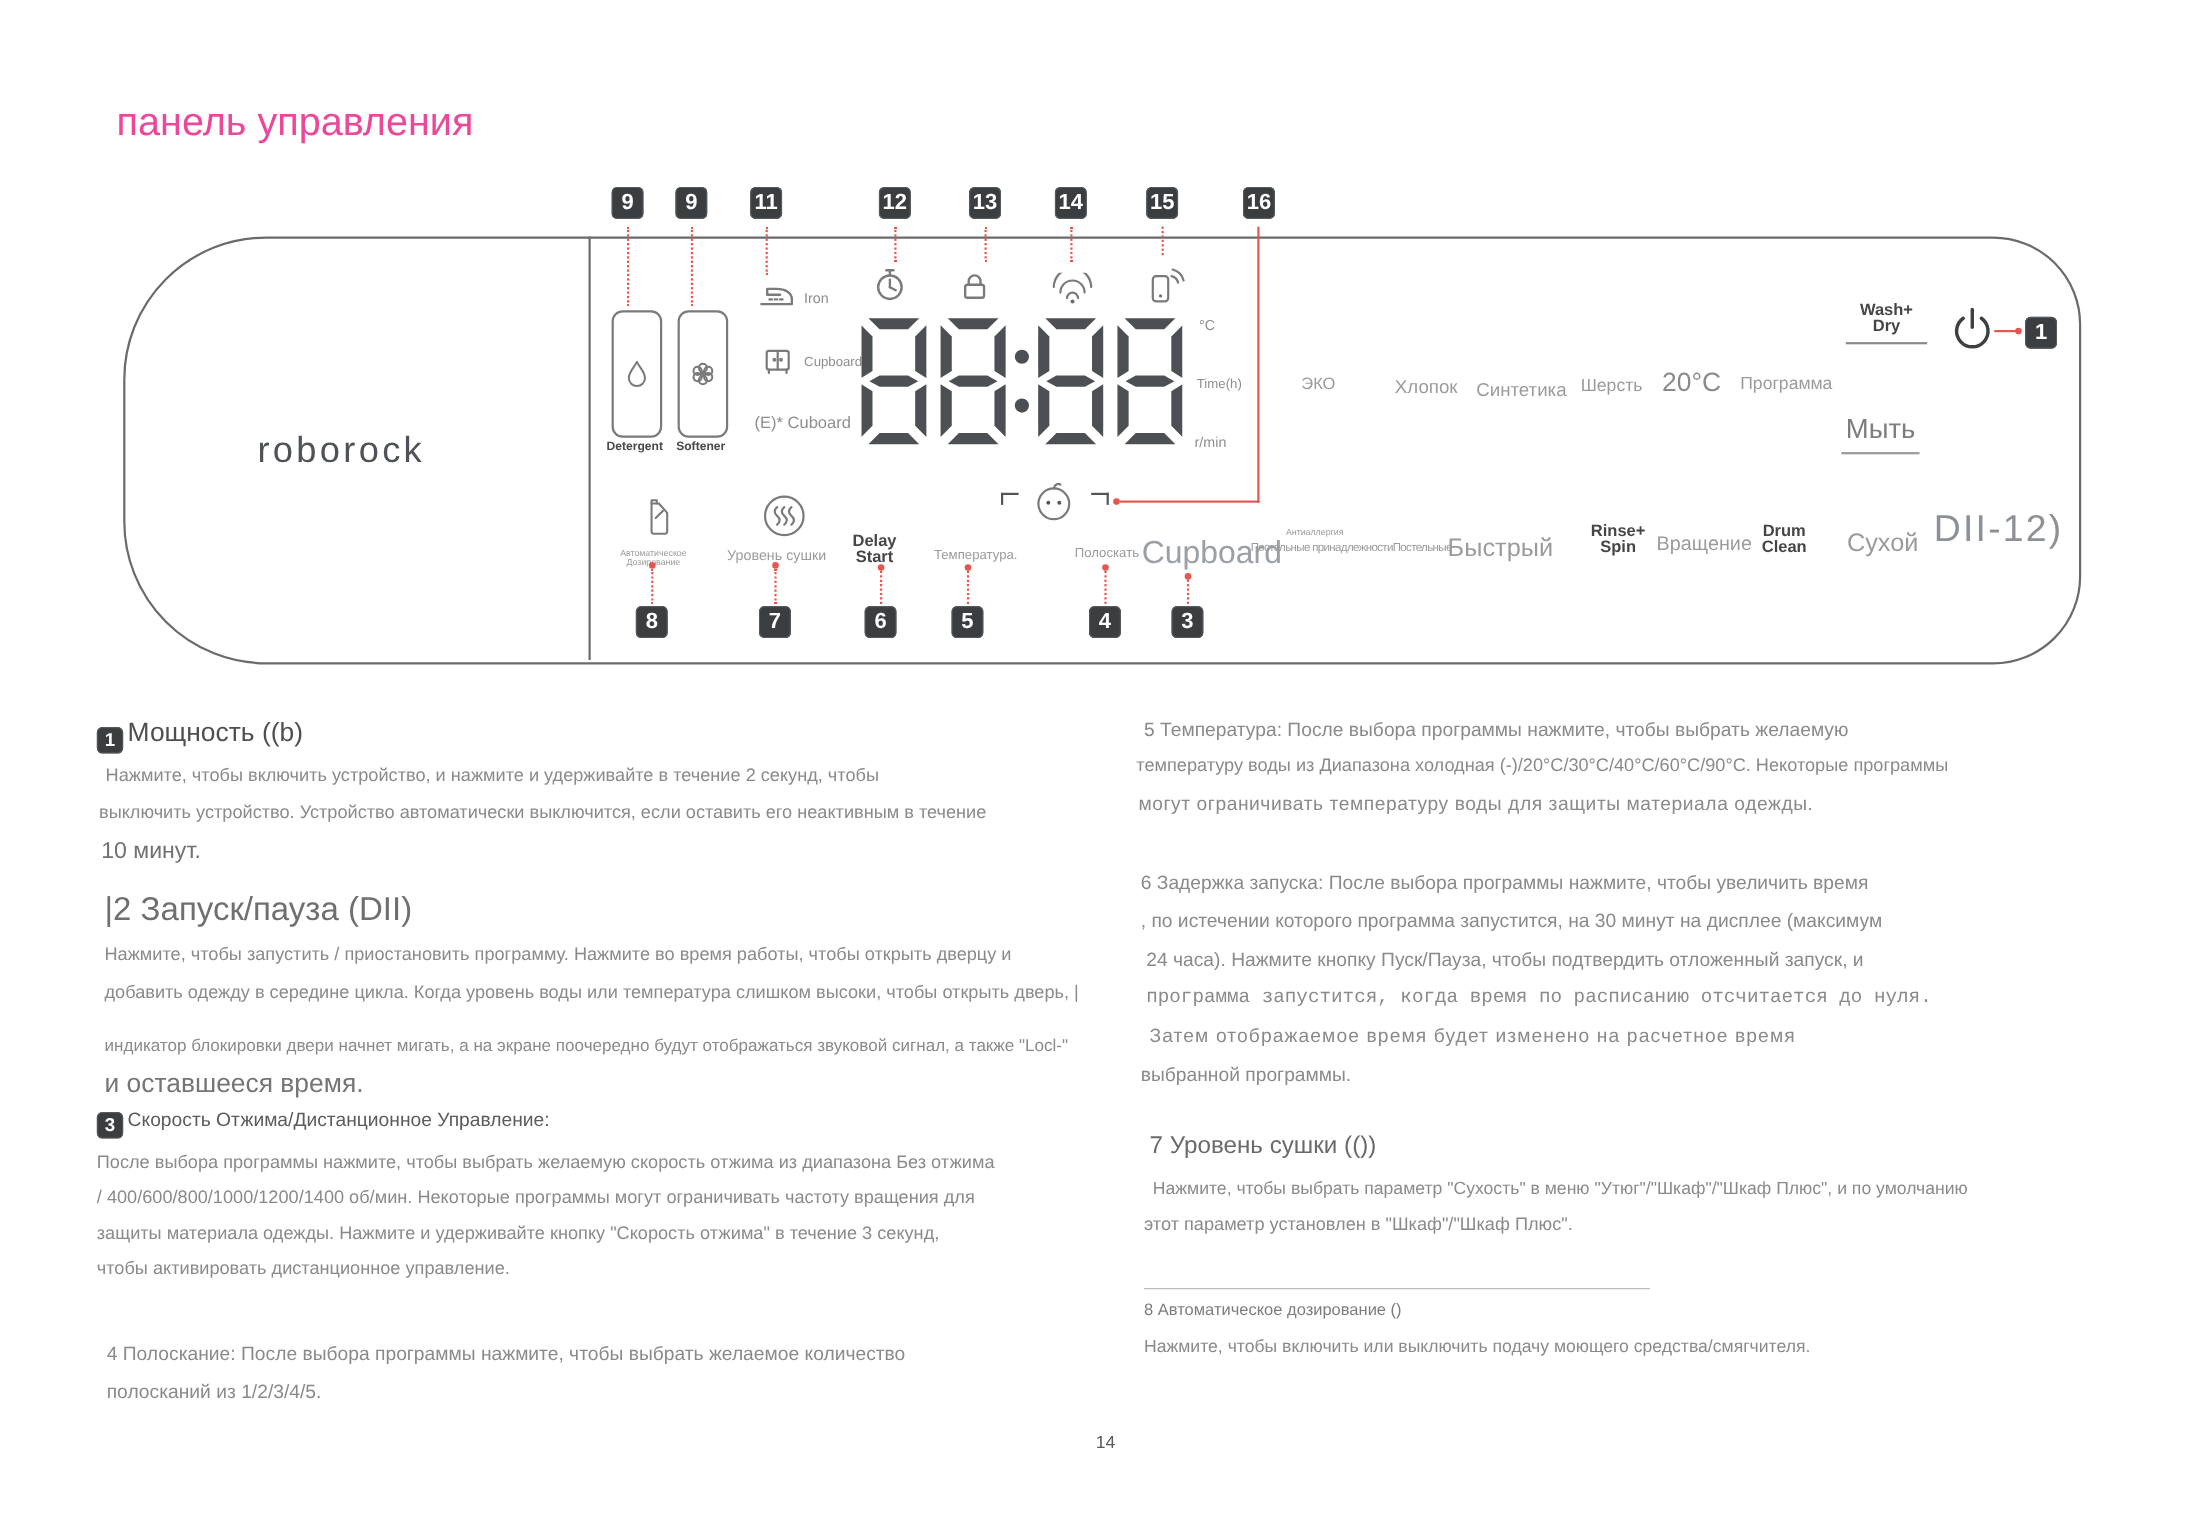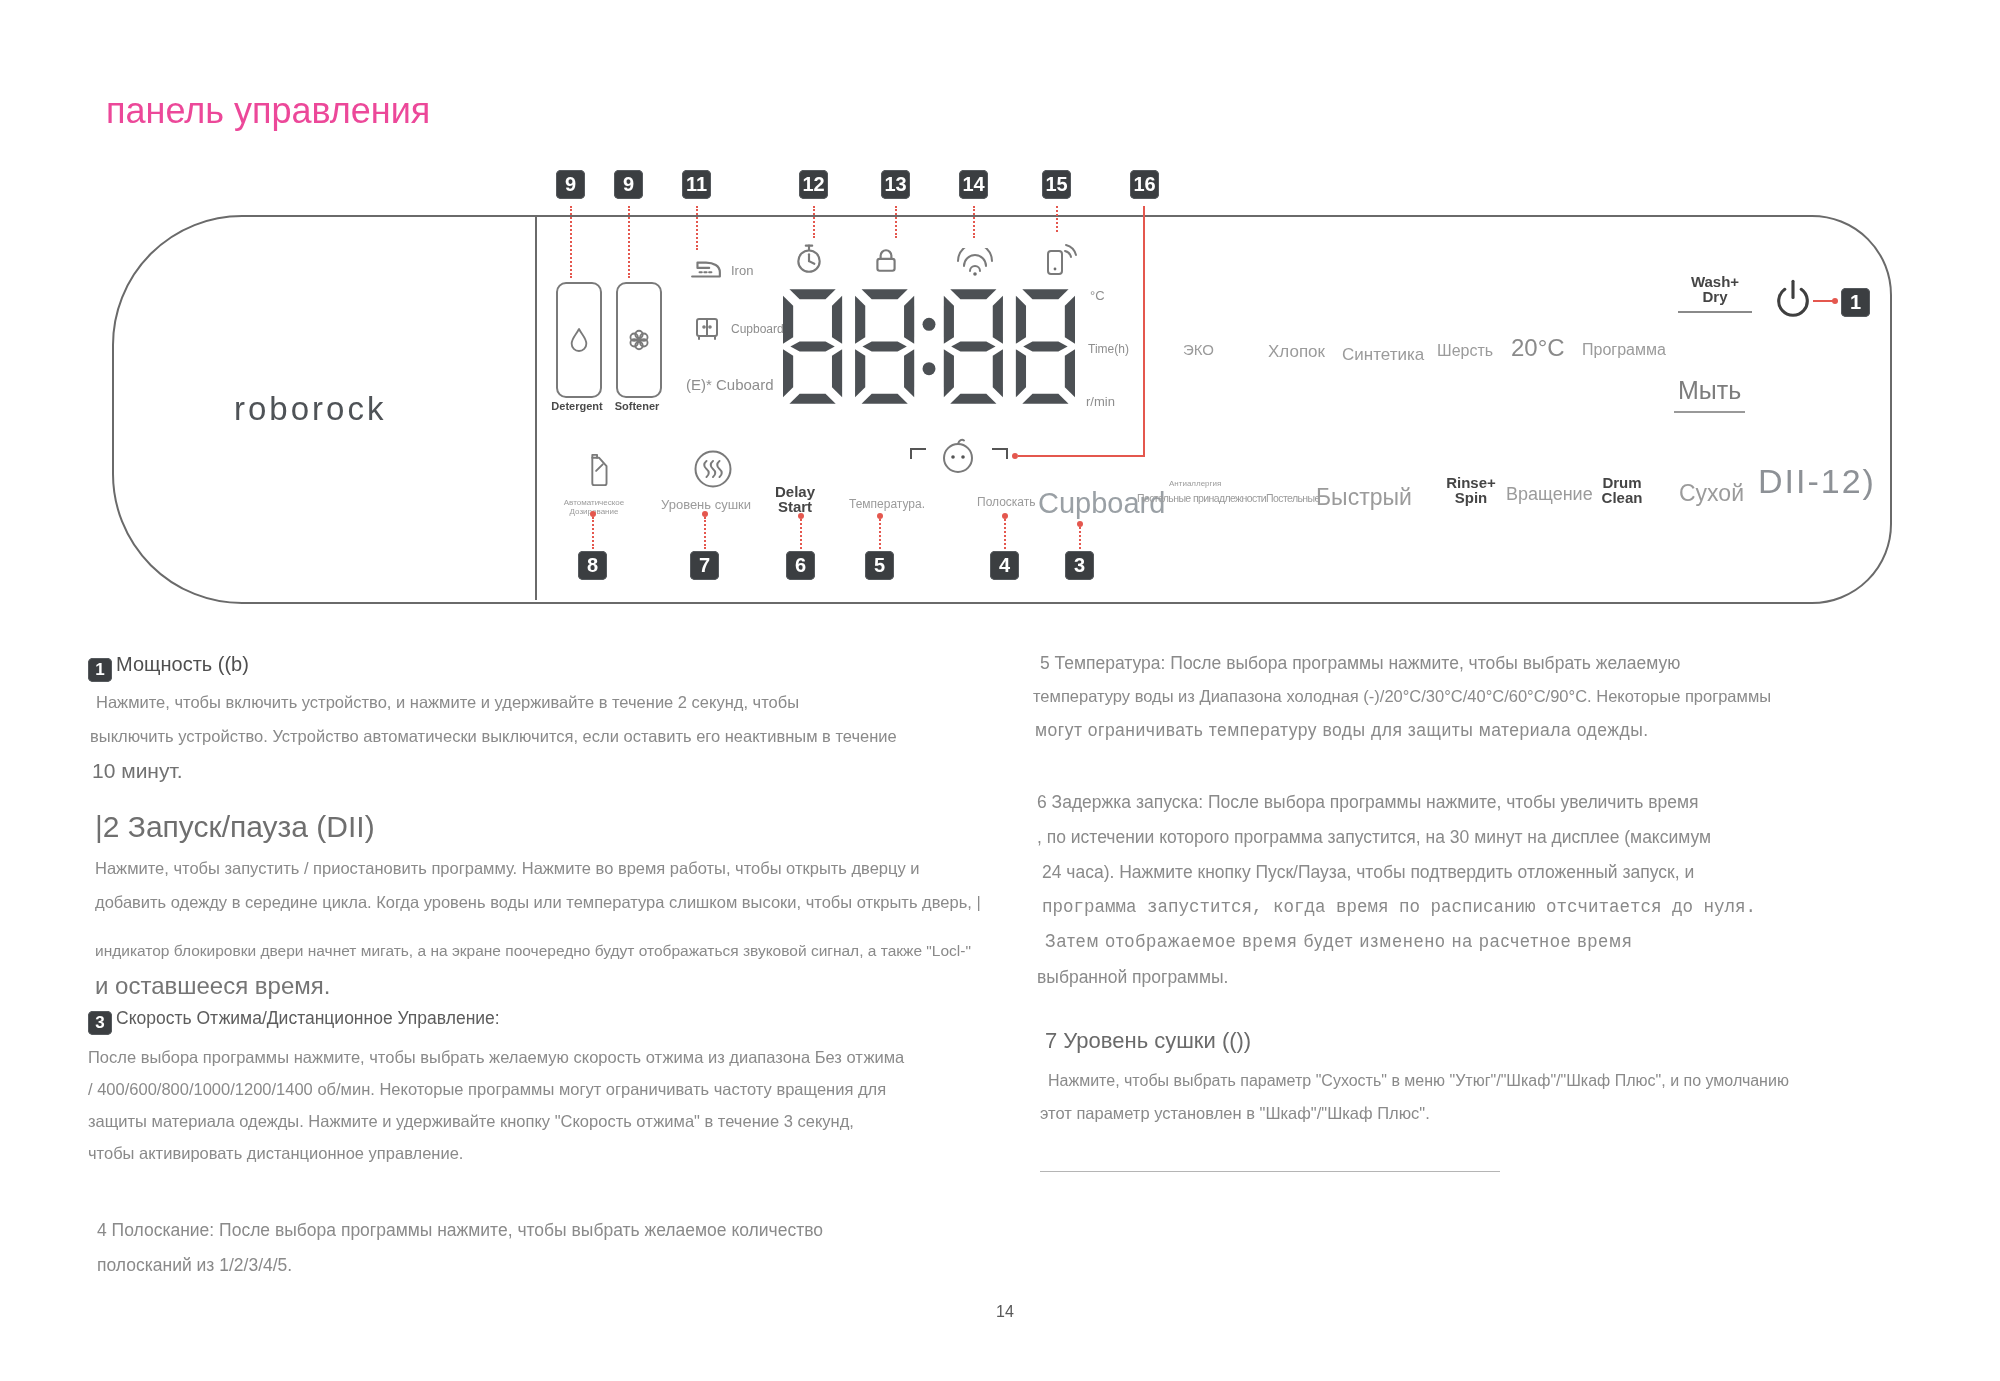--- a/index.html
+++ b/index.html
@@ -18,21 +18,21 @@
   .rdot{width:6px;height:6px;border-radius:50%;background:#e4574e;}
   .logo{font-size:33px;color:#4f5357;letter-spacing:3px;}
   .box{border:2px solid #7a7a7a;border-radius:10px;display:flex;align-items:center;justify-content:center;}
   .boxlbl{font-size:11px;color:#4a4a4a;font-weight:bold;text-align:center;}
   .glbl{color:#8e8e8e;}
   .prog{color:#9b9b9b;}
   .bold-dark{font-weight:bold;color:#454545;font-size:15px;line-height:15px;text-align:center;}
   .sec{color:#8a8a8a;font-size:16.5px;}
   .sec .ln{white-space:nowrap;}
   .big-ln{font-size:21px;color:#717171;}
-  .h1s{font-size:20px;color:#4f4f4f;}
+  .h1s{font-size:24px;color:#4f4f4f;}
   .h2s{font-size:30px;color:#6f6f6f;}
   .h3s{font-size:17.5px;color:#5c5c5c;}
   .h7s{font-size:22px;color:#6a6a6a;}
   .h8s{font-size:15px;color:#7d7d7d;}
   .ibadge{display:inline-flex;width:24px;height:24px;font-size:17px;vertical-align:-4px;margin-right:4px;}
   .lbr{width:14px;height:9px;border-left:2px solid #555;border-top:2px solid #555;}
   .rbr{width:14px;height:9px;border-right:2px solid #555;border-top:2px solid #555;}
   svg.ic{fill:none;stroke:#7a7a7a;stroke-width:2;stroke-linecap:round;stroke-linejoin:round;}
 </style>
 </head>
@@ -282,16 +282,20 @@
     <div class="ln">выбранной программы.</div>
   </div>
 
   <div class="abs sec" style="left:1045px;top:1028px;">
     <div class="h7s" style="margin-bottom:18px;">7 Уровень сушки (())</div>
     <div class="ln" style="margin:0 0 14px 3px;font-size:16px;">Нажмите, чтобы выбрать параметр "Сухость" в меню "Утюг"/"Шкаф"/"Шкаф Плюс", и по умолчанию</div>
     <div class="ln" style="margin-left:-5px;">этот параметр установлен в "Шкаф"/"Шкаф Плюс".</div>
   </div>
 
   <div class="abs" style="left:1040px;top:1171px;width:460px;border-top:1.5px solid #b5b5b5;"></div>
+  <div class="abs sec" style="left:1040px;top:1182px;">
+    <div class="h8s" style="margin-bottom:17px;">8 Автоматическое дозирование ()</div>
+    <div class="ln" style="font-size:16px;">Нажмите, чтобы включить или выключить подачу моющего средства/смягчителя.</div>
+  </div>
 
   <div class="abs" style="left:985px;top:1303px;width:40px;text-align:center;font-size:16px;color:#5a5a5a;">14</div>
 
 </div>
 
 </body></html>

